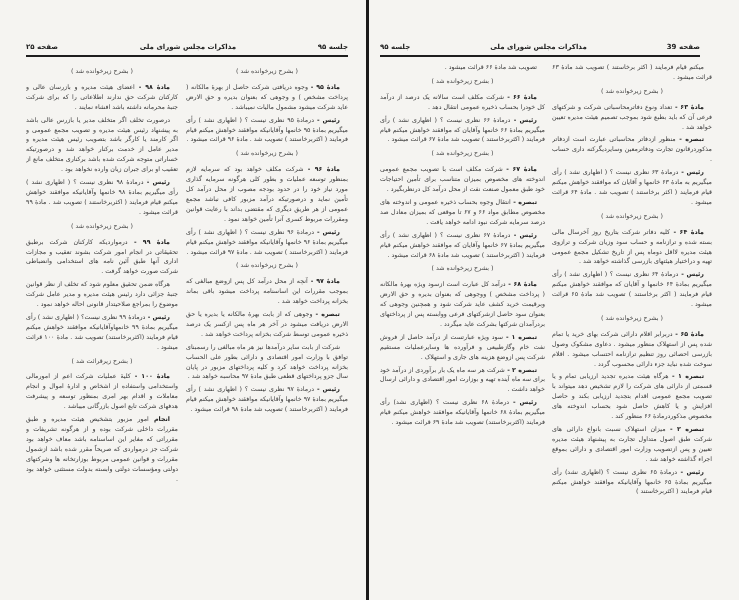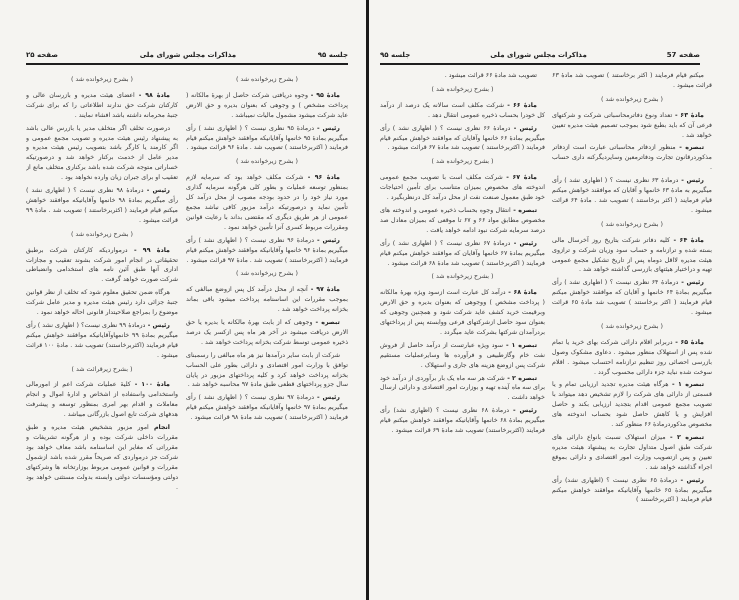--- a/index.html
+++ b/index.html
@@ -12,21 +12,21 @@
       color: #2a2a2a;
       position: relative;
     }
     .spread {
       position: absolute; left: 0; top: 0; width: 739px; height: 600px;
       background:
         radial-gradient(circle at 20% 30%, rgba(0,0,0,0.02) 0 1px, transparent 2px),
         #f5f4f1;
     }
     .page {
-      position: absolute; top: 12px; height: 471px;
+      position: absolute; top: 4px; height: 471px;
     }
     .page-left  { left: 0; width: 366px; }
     .page-right { left: 370px; width: 369px; }
     .gutter-line {
       position: absolute; left: 366px; top: 0; width: 3px; height: 600px;
       background: #1a1a1a;
     }
     .running-head {
       position: absolute; top: 36px; height: 14px;
       display: flex; justify-content: space-between; align-items: center;
@@ -92,21 +92,21 @@
         <p class="para"><span class="lead">انجام </span><span>امور مزبور بتشخیص هیئت مدیره و طبق مقررات داخلی شرکت بوده و از هرگونه تشریفات و مقرراتی که مغایر این اساسنامه باشد معاف خواهد بود شرکت جز درمواردی که صریحاً مقرر شده باشد ازشمول مقررات و قوانین عمومی مربوط بوزارتخانه ها وشرکتهای دولتی ومؤسسات دولتی وابسته بدولت مستثنی خواهد بود .</span></p>
       </div>
   </div>
 
   <div class="gutter-line"></div>
 
   <div class="page page-right">
     <div class="running-head">
       <span>جلسه ۹۵</span>
       <span>مذاکرات مجلس شورای ملی</span>
-      <span>صفحه 57</span>
+      <span>صفحه 39</span>
     </div>
     <div class="head-rule"></div>
     <div class="column col-a">
         <p class="para"><span>میکنم قیام فرمایند ( اکثر برخاستند ) تصویب شد مادهٔ ۶۳ قرائت میشود .</span></p>
         <p class="centered">( بشرح زیرخوانده شد )</p>
         <p class="para"><span class="lead">مادهٔ ۶۳ - </span><span>تعداد ونوع دفاترمحاسباتی شرکت و شرکتهای فرعی آن که باید بطبع شود بموجب تصمیم هیئت مدیره تعیین خواهد شد .</span></p>
         <p class="para"><span class="lead">تبصره - </span><span>منظور ازدفاتر محاسباتی عبارت است ازدفاتر مذکوردرقانون تجارت ودفاترمعین وسایردیگرکنه داری حساب .</span></p>
         <p class="para"><span class="lead">رئیس - </span><span>درمادهٔ ۶۳ نظری نیست ؟ ( اظهاری نشد ) رأی میگیریم به مادهٔ ۶۳ خانمها و آقایان که موافقند خواهش میکنم قیام فرمایند ( اکثر برخاستند ) تصویب شد . مادهٔ ۶۴ قرائت میشود .</span></p>
         <p class="centered">( بشرح زیرخوانده شد )</p>
         <p class="para"><span class="lead">مادهٔ ۶۴ - </span><span>کلیه دفاتر شرکت بتاریخ روز آخرسال مالی بسته شده و ترازنامه و حساب سود وزیان شرکت و ترازوی هیئت مدیره لااقل دوماه پس از تاریخ تشکیل مجمع عمومی تهیه و دراختیار هیئتهای بازرسی گذاشته خواهد شد .</span></p>

